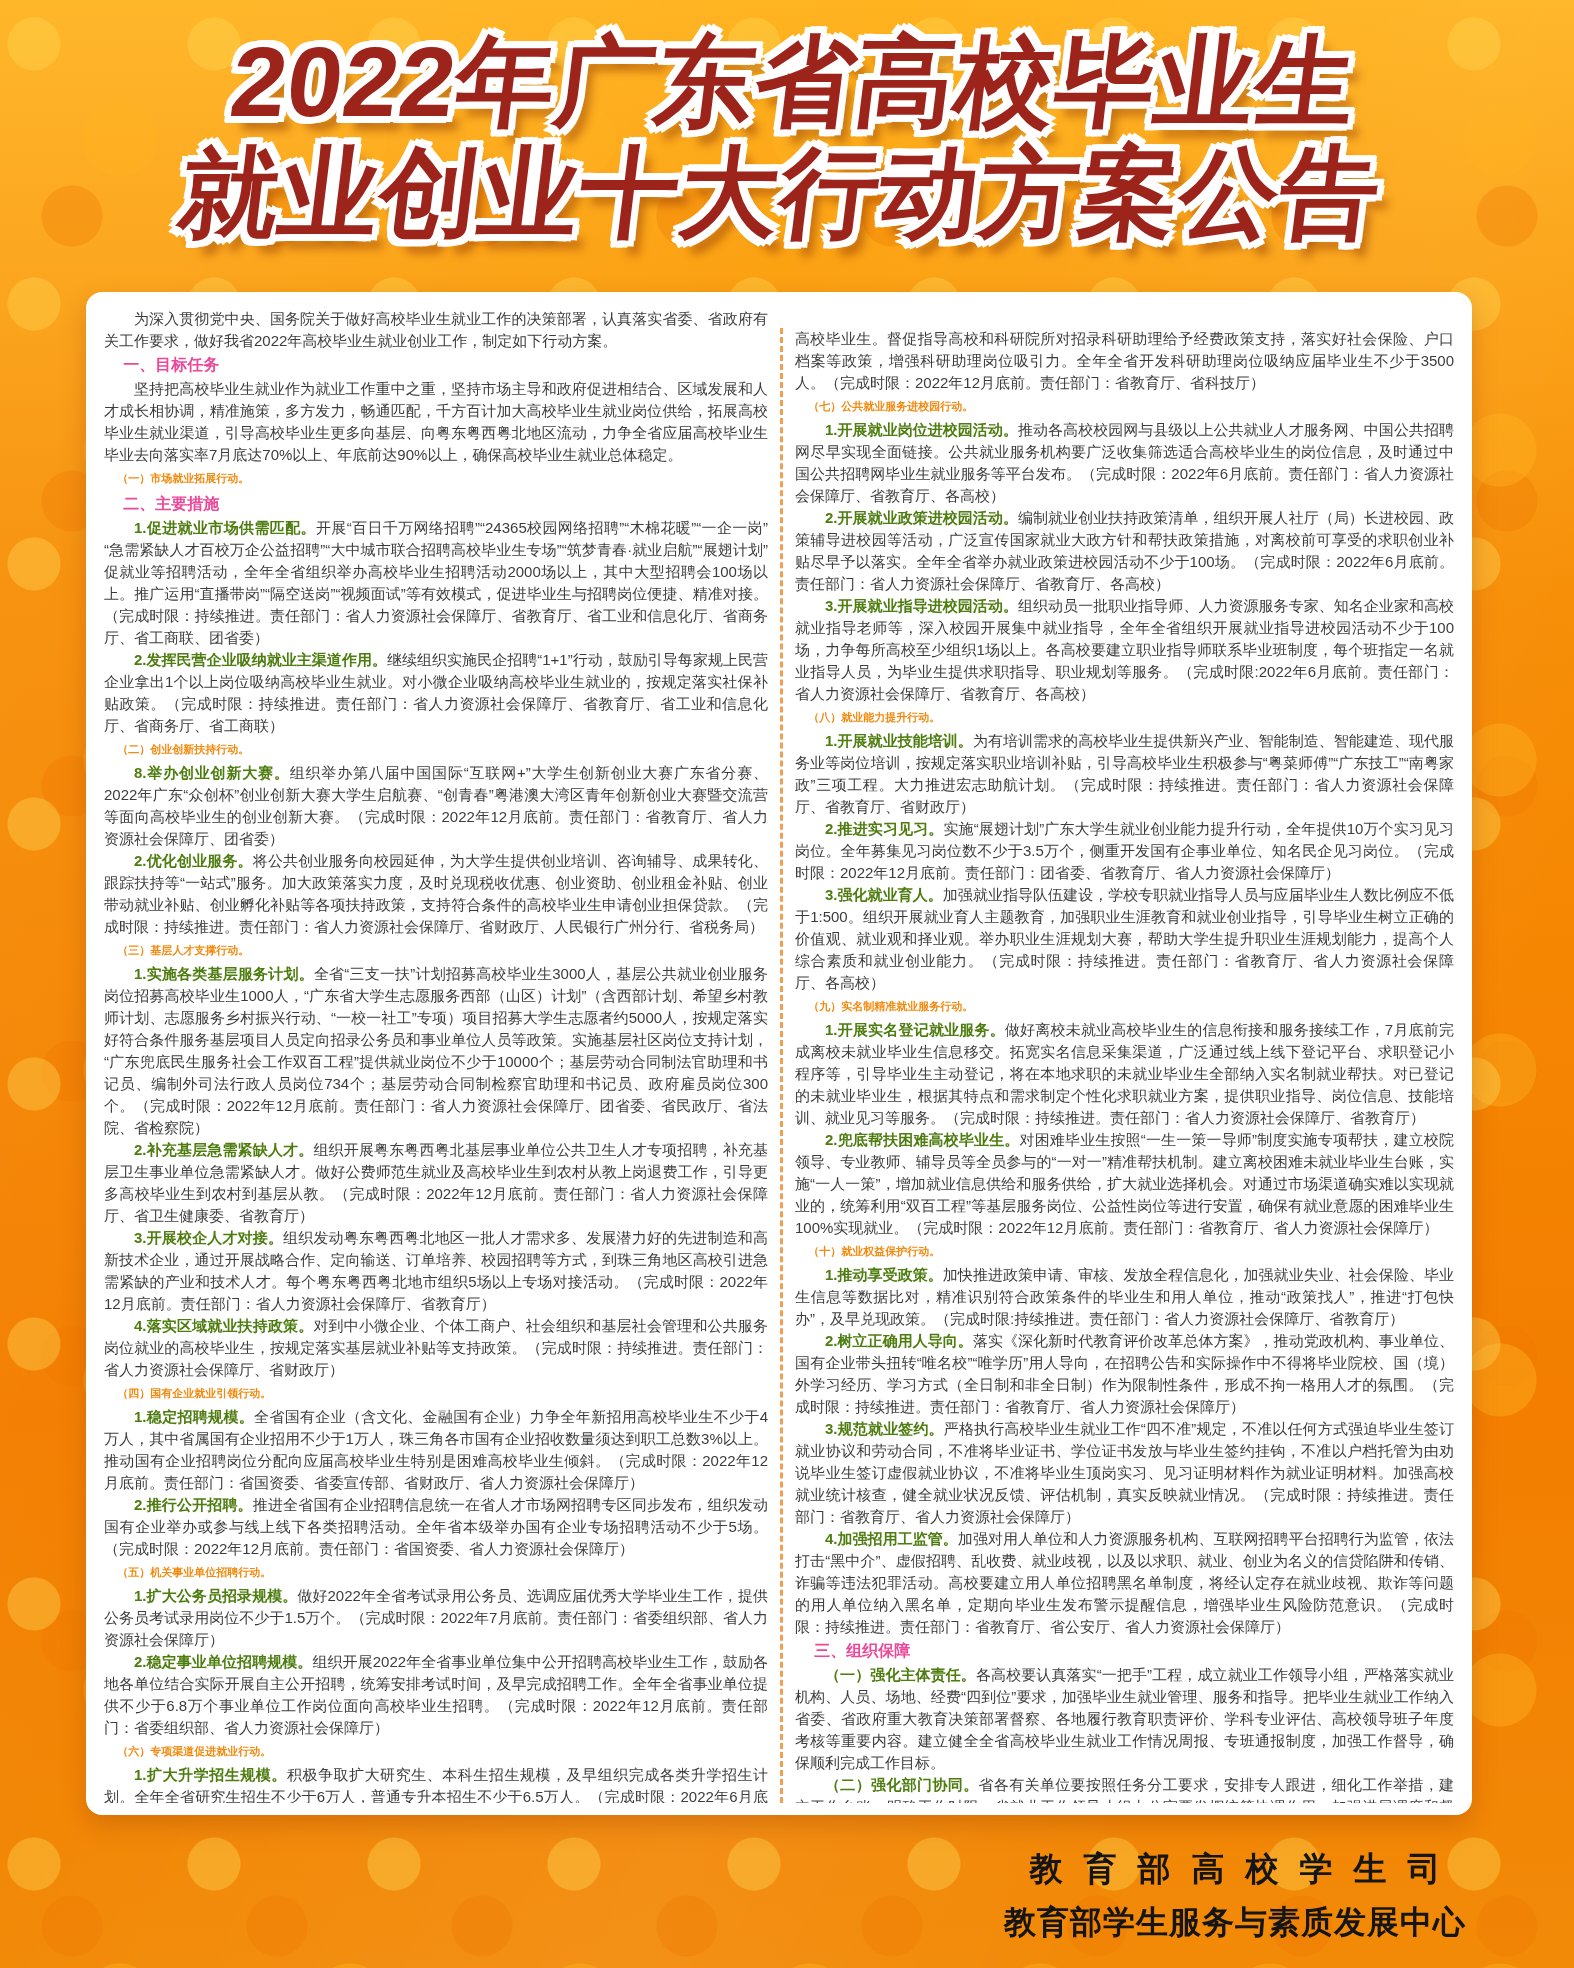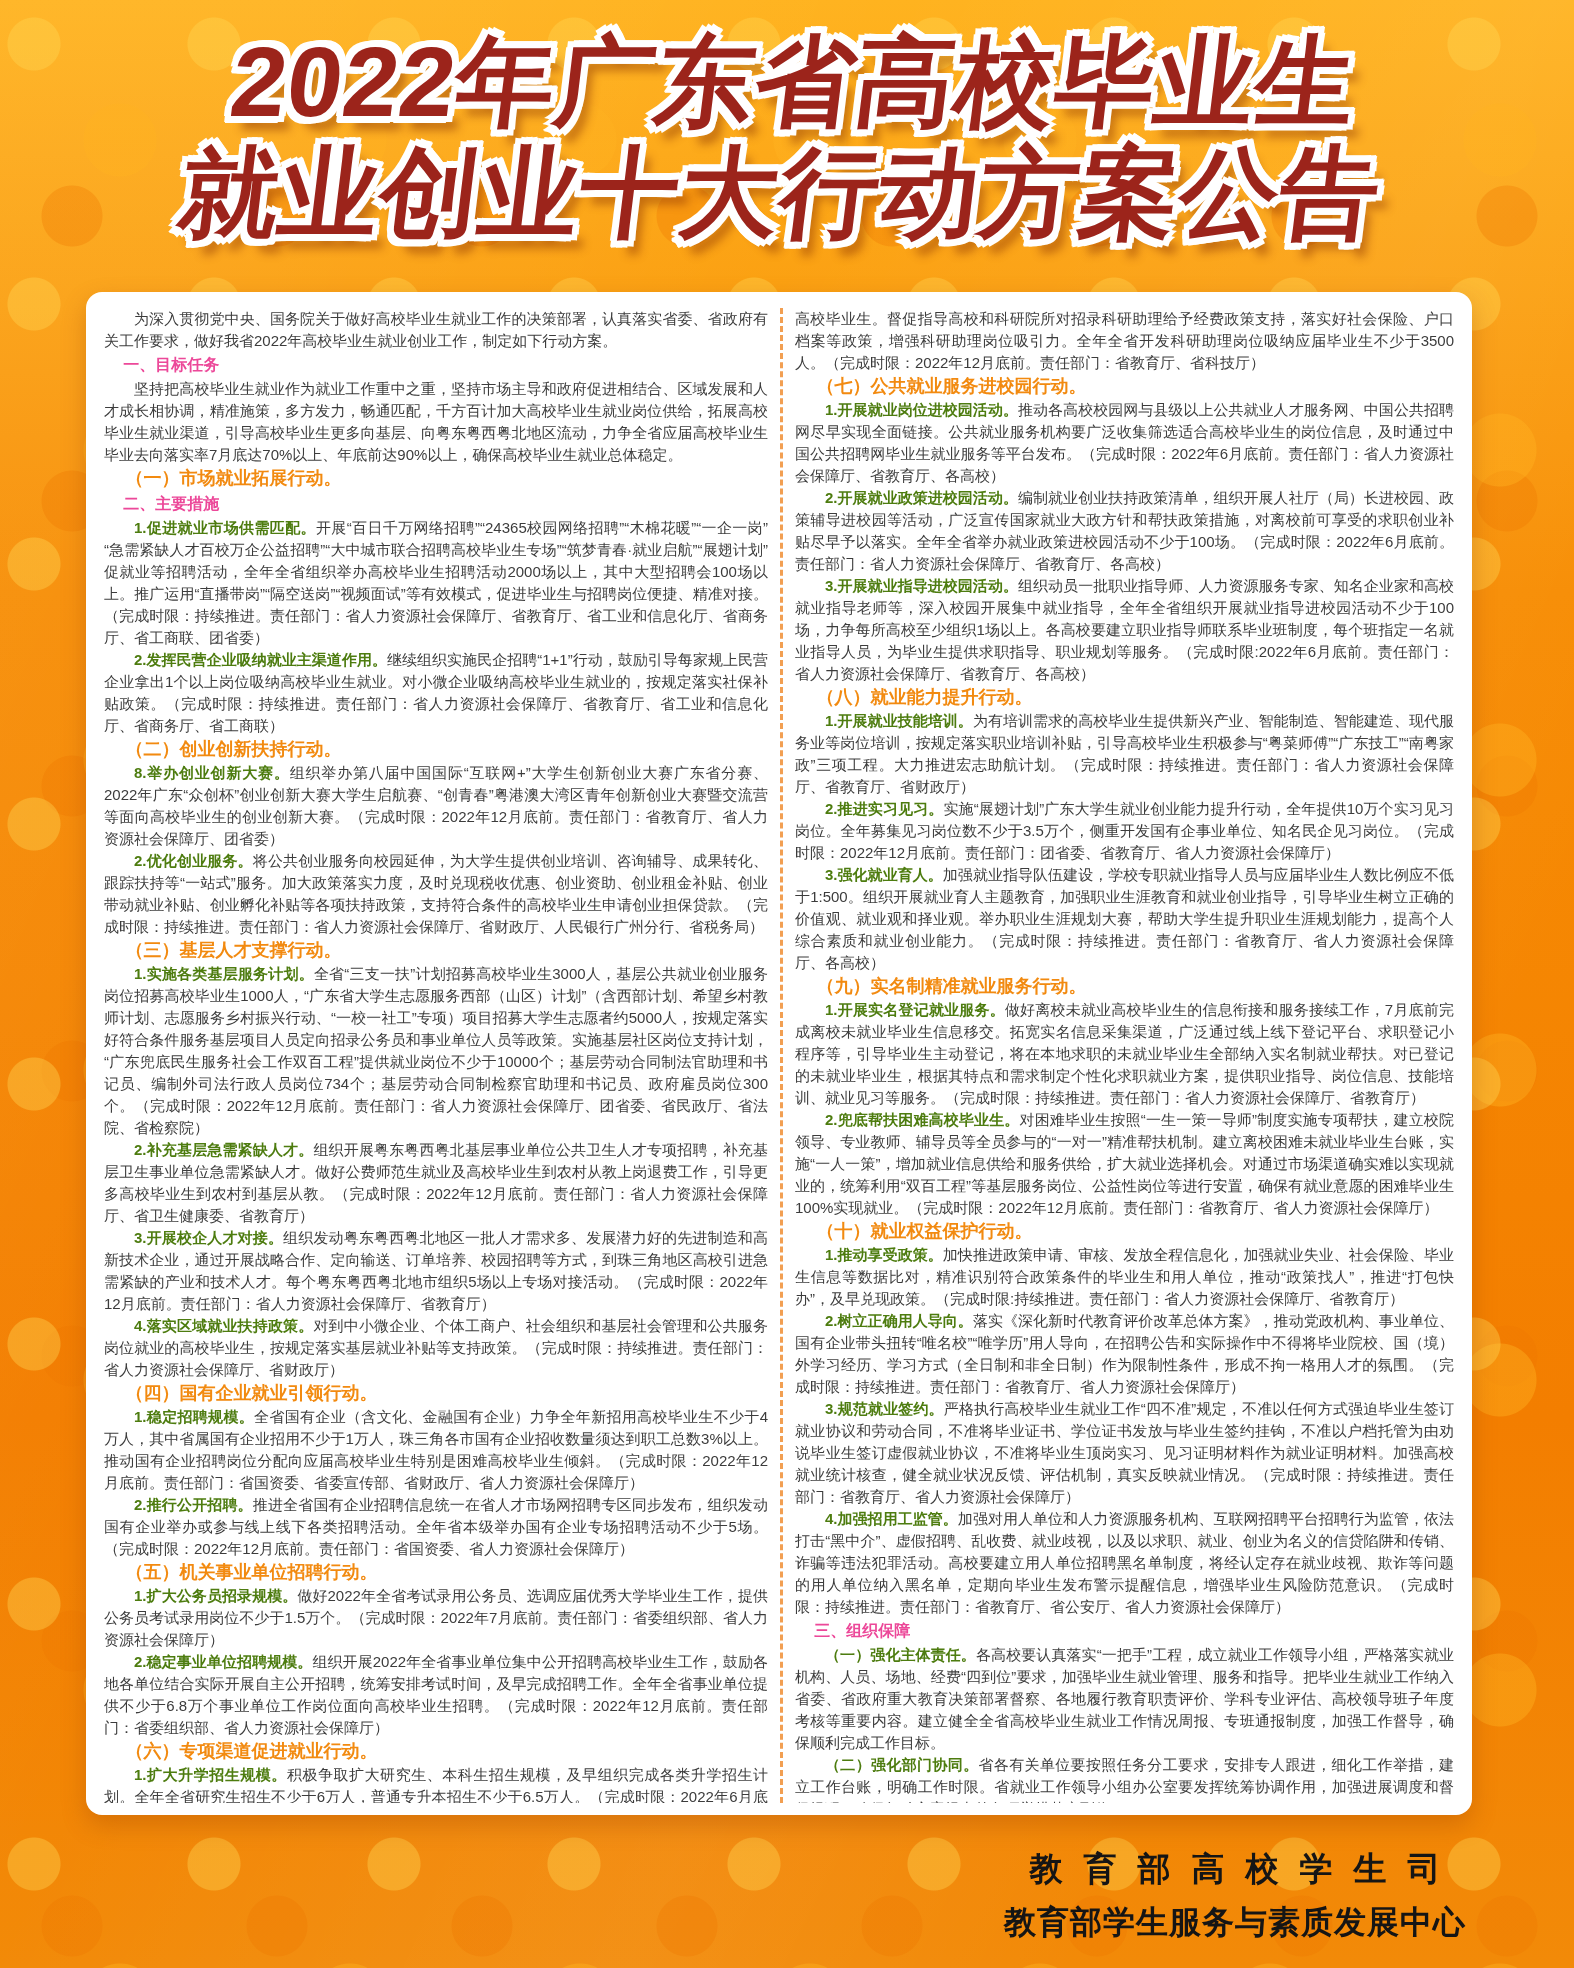--- a/index.html
+++ b/index.html
@@ -29,26 +29,26 @@
       12px 14px 10px rgba(125,35,0,.45);
   }
   .panel{
     position:absolute;left:86px;top:292px;width:1386px;height:1523px;
     background:#ffffff;border-radius:16px;box-sizing:border-box;
     box-shadow:0 10px 24px rgba(150,60,0,.30);
     display:flex;padding:16px 12px 12px 14px;overflow:hidden;
   }
   .col{box-sizing:border-box;overflow:hidden;}
   .col.left{width:680px;padding:0 12px 0 4px;}
-  .col.right{flex:1;border-left:3px dashed #f29f52;padding:0 6px 0 12px;}
+  .col.right{flex:1;border-left:3px dashed #f29f52;padding:0 6px 0 12px;margin-top:20px;}
   .blk{font-size:15px;line-height:22px;color:#3c3c3c;text-align:justify;}
   .blk.p,.blk.item{text-indent:2em;}
   .blk.pc{text-indent:0;}
   .blk.h1{color:#ec4899;font-weight:bold;font-size:16px;line-height:26px;text-indent:1.2em;}
-  .blk.h2{color:#f28a10;font-weight:bold;font-size:18px;line-height:25px;text-indent:1.2em;}
+  .blk.h2{color:#f28a10;font-weight:bold;font-size:11px;line-height:25px;text-indent:1.2em;}
   .lead{font-weight:bold;color:#4d7c0f;}
   .footer{
     position:absolute;left:985px;top:1847px;width:500px;text-align:center;color:#151515;
   }
   .footer-line1{font-size:33px;font-weight:bold;letter-spacing:21px;margin-right:-21px;white-space:nowrap;}
   .footer-line2{font-size:32px;font-weight:bold;letter-spacing:1px;margin-top:9px;white-space:nowrap;}
 </style>
 </head>
 <body>
 

